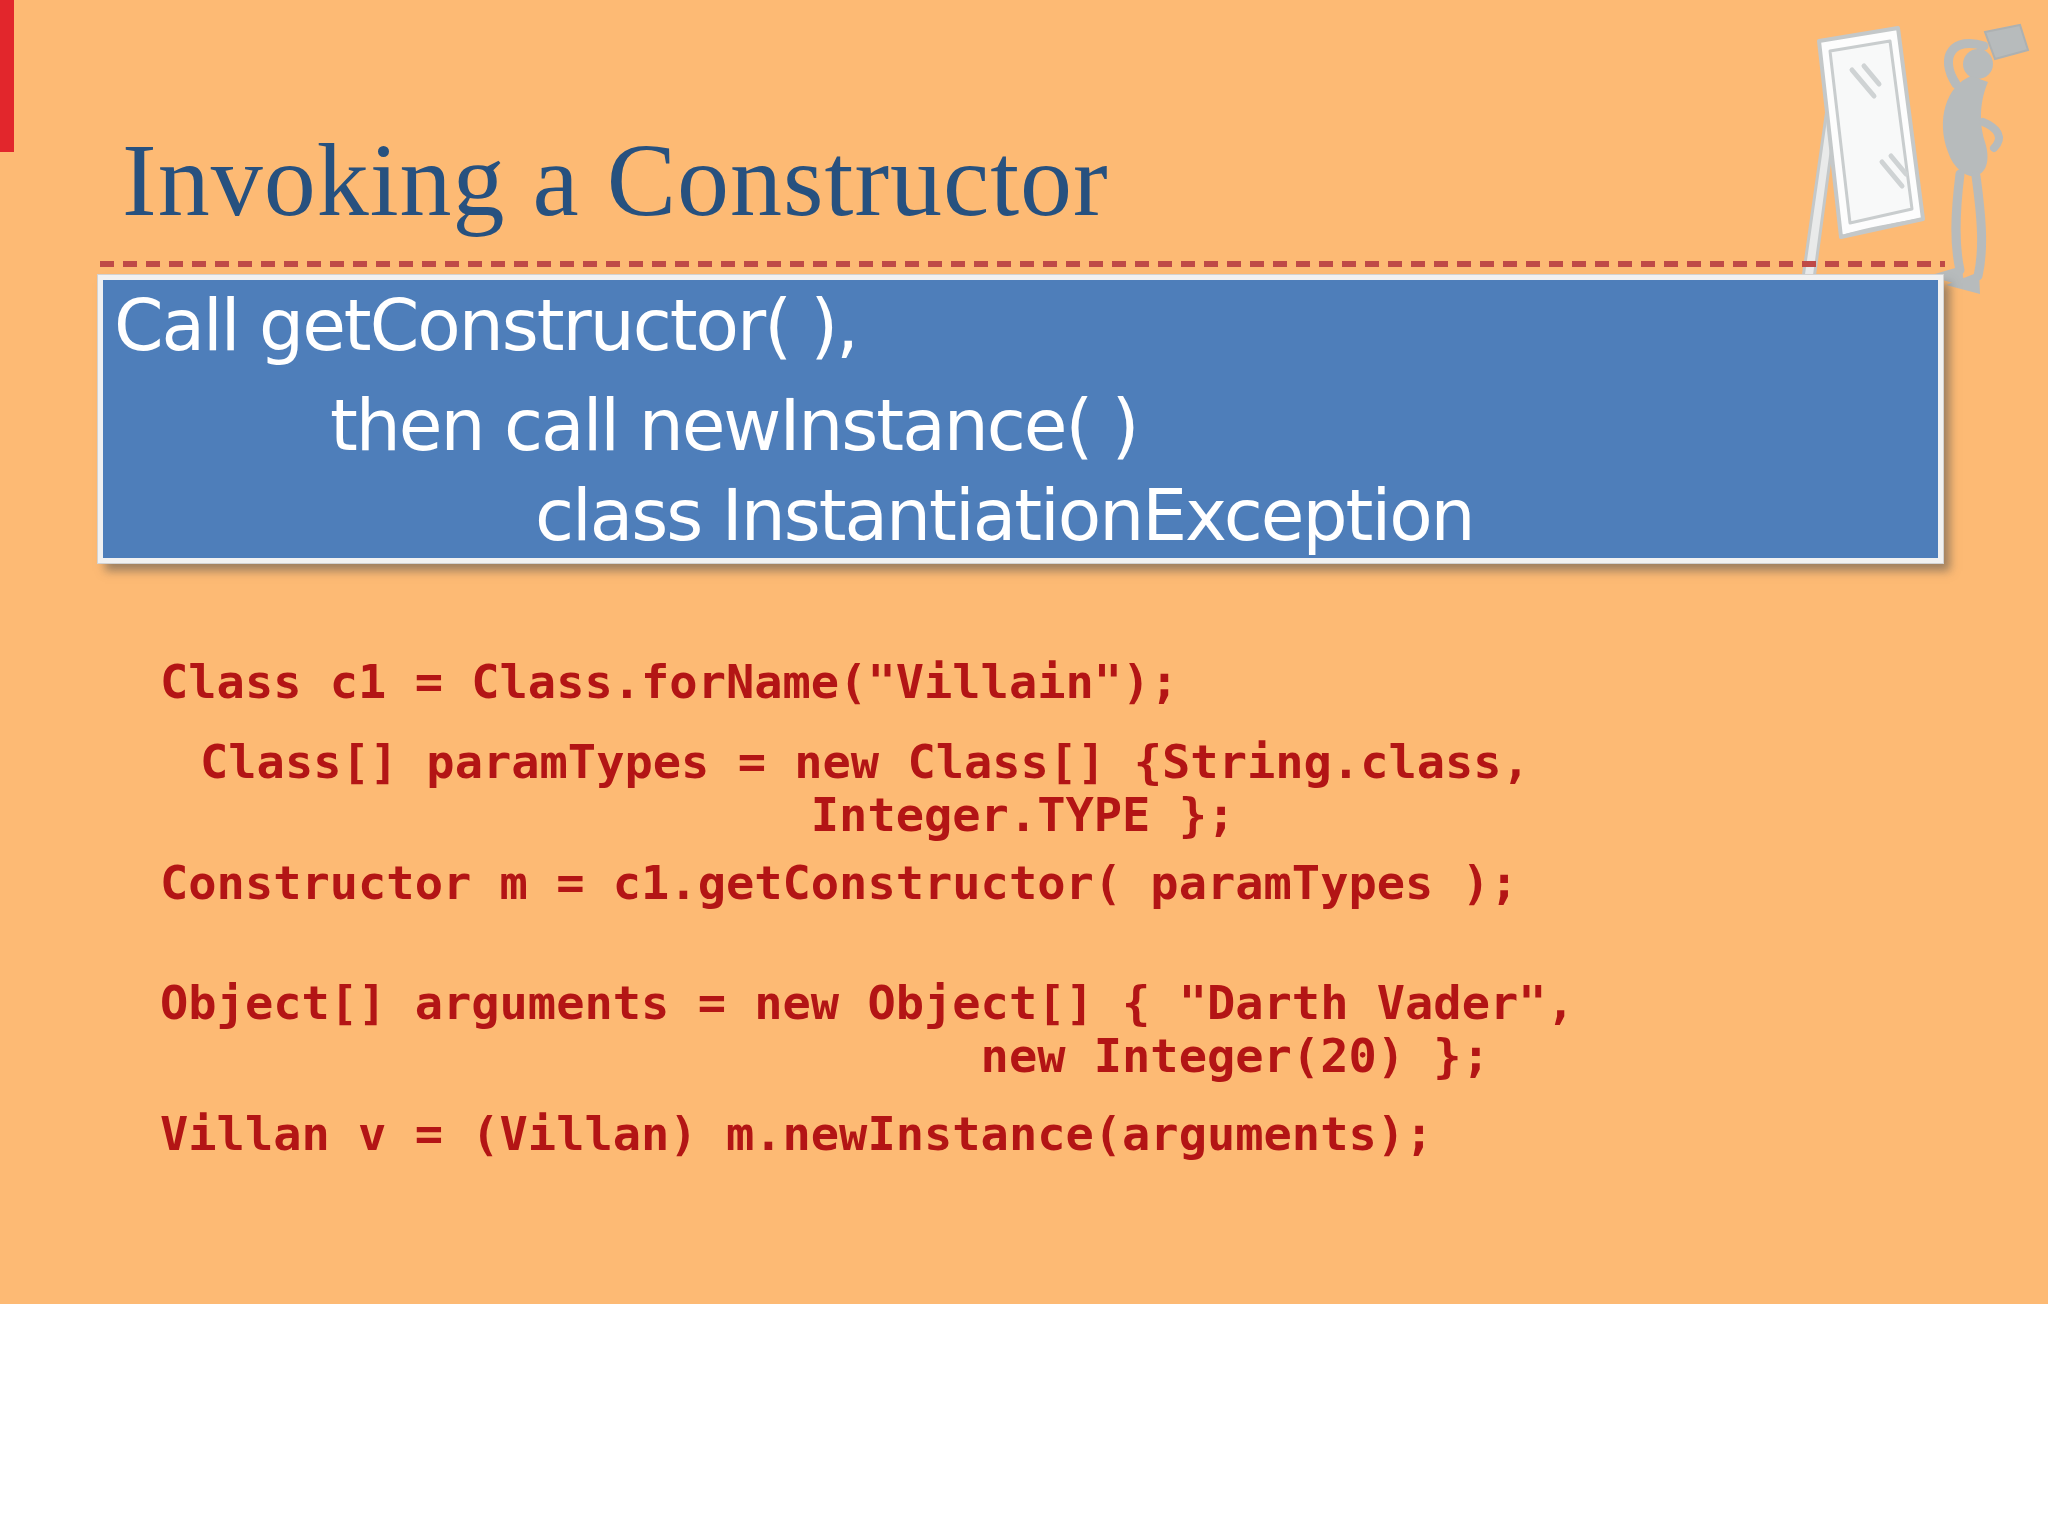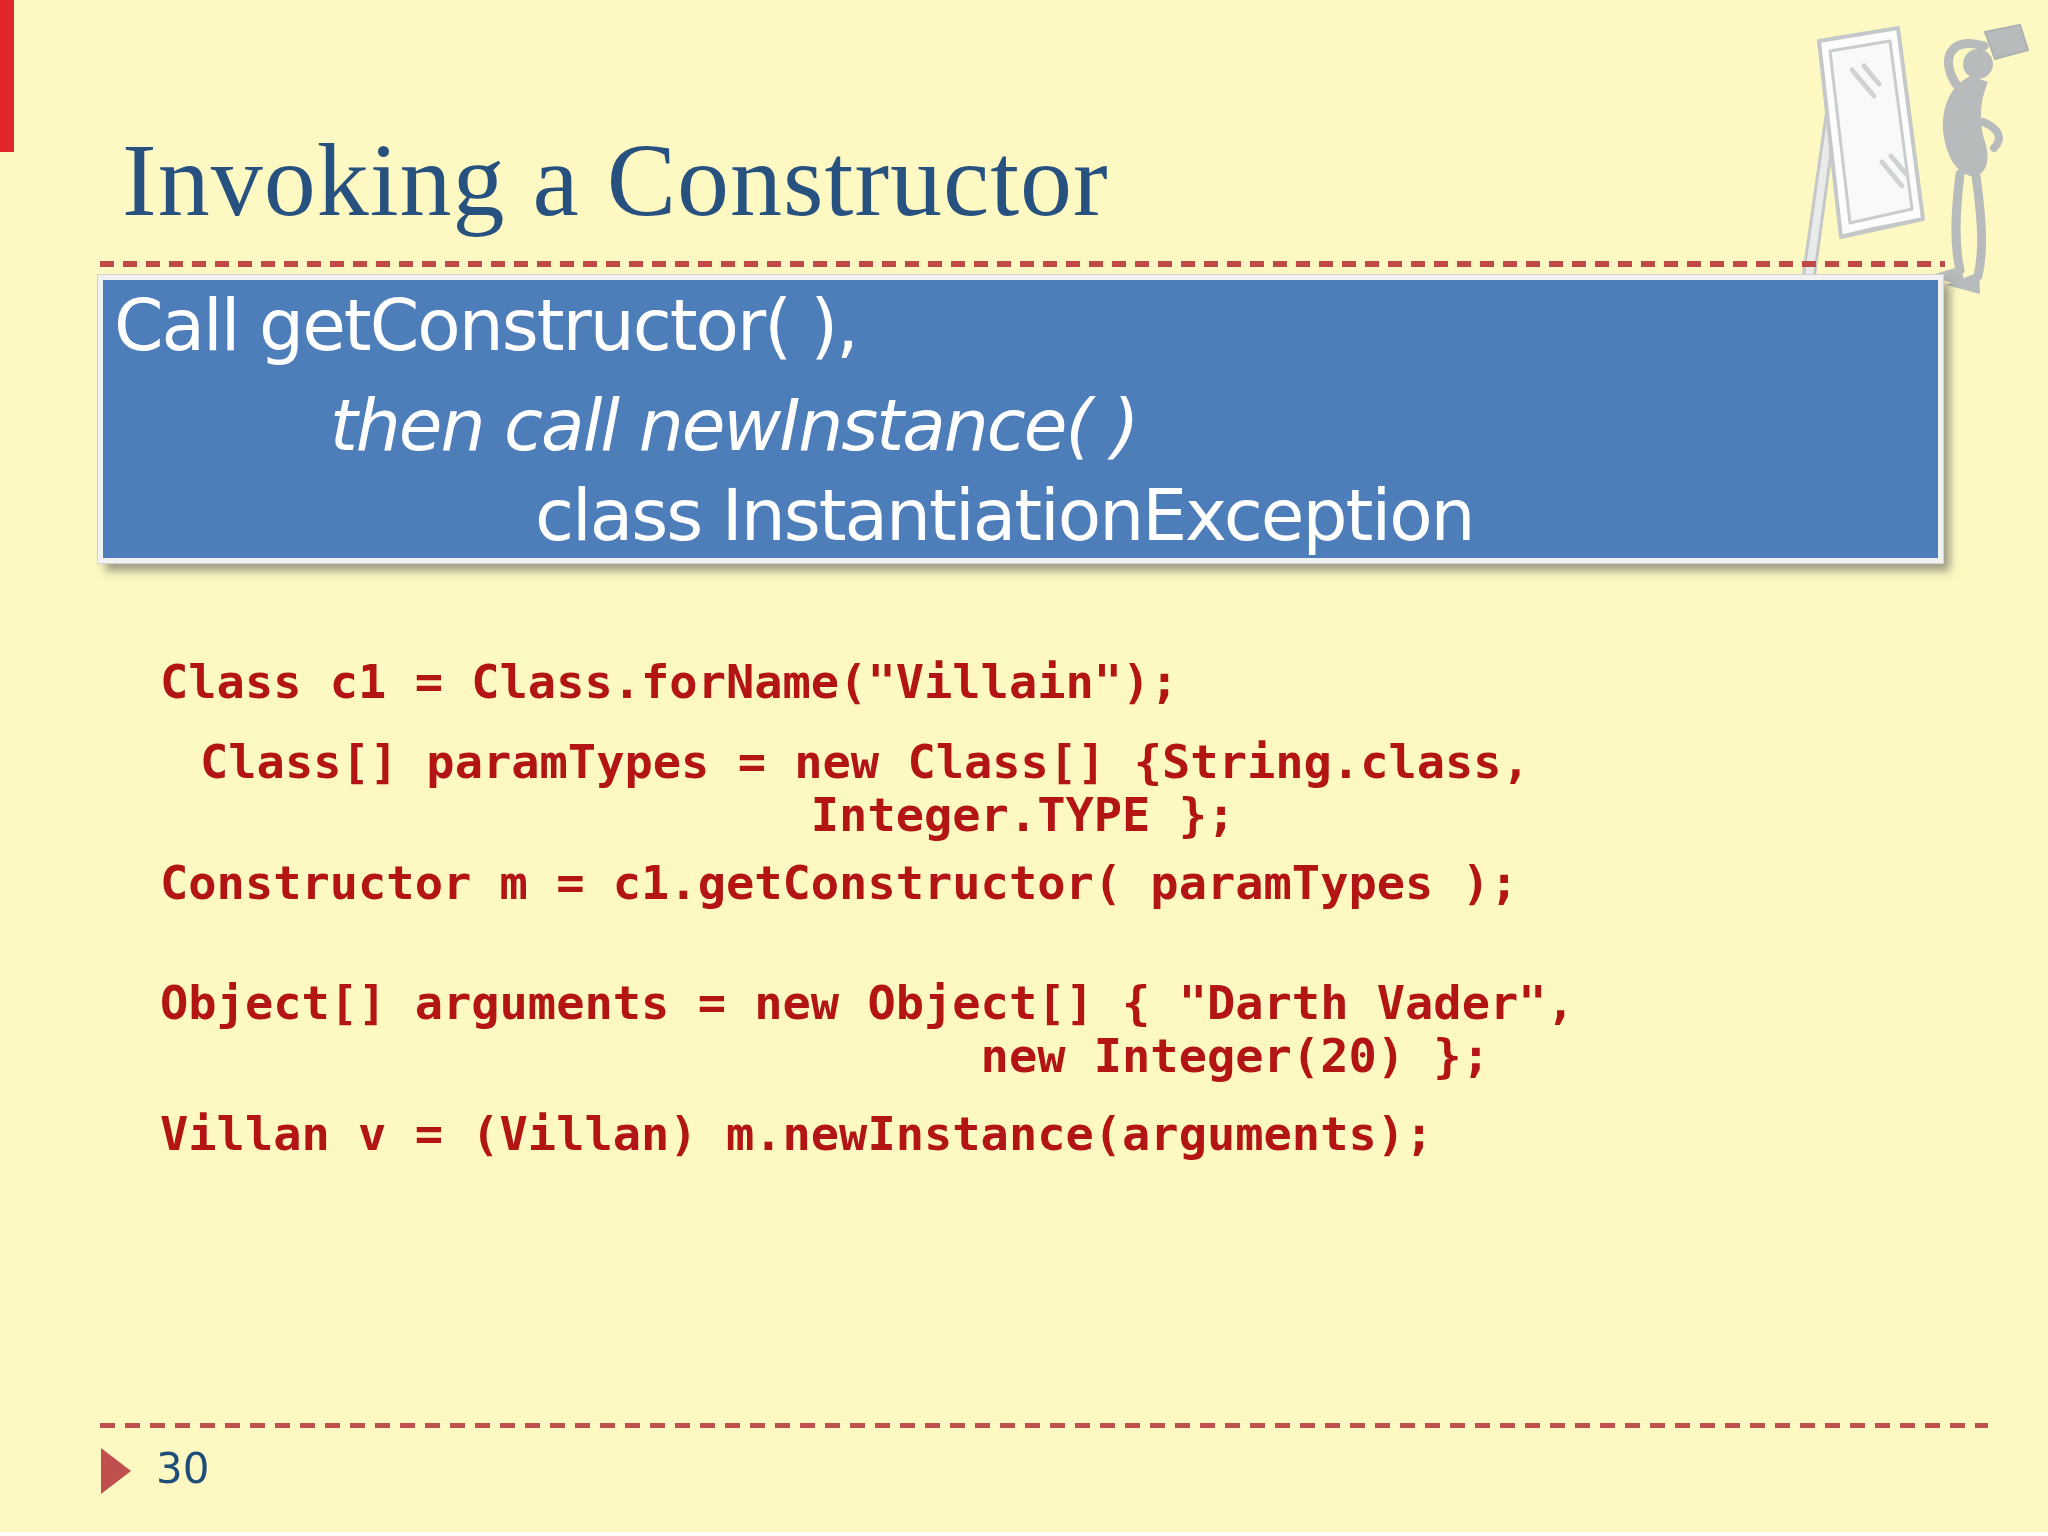--- a/index.html
+++ b/index.html
@@ -1,20 +1,20 @@
 <!DOCTYPE html>
 <html><head>
 <meta charset="utf-8">
 <style>
   html, body { margin: 0; padding: 0; background: #ffffff; }
   .slide {
     position: relative;
     width: 2048px;
-    height: 1532px;
-    background: #fef9c3;
+    height: 1304px;
+    background: #fdba74;
     overflow: hidden;
     font-family: "DejaVu Sans", sans-serif;
   }
 
   
   .corner-bar {
     position: absolute;
     left: 0; top: 0;
     width: 14px; height: 152px;
     background: #e2262c;
@@ -59,21 +59,21 @@
   }
   .callout-line {
     color: #ffffff;
     font-family: "DejaVu Sans", sans-serif;
     font-size: 71px;
     line-height: 70px;
     letter-spacing: -2px;
     white-space: nowrap;
   }
   .callout-line-1 { margin: 11px 0 0 11px; }
-  .callout-line-2 { margin: 30px 0 0 227px; font-style: italic; }
+  .callout-line-2 { margin: 30px 0 0 227px; }
   .callout-line-3 { margin: 20px 0 0 432px; }
 
   
   .code {
     position: absolute;
     left: 160px; top: 655px;
     color: #b31515;
     font-family: "DejaVu Sans Mono", "Liberation Mono", monospace;
     font-weight: bold;
     font-size: 47px;

